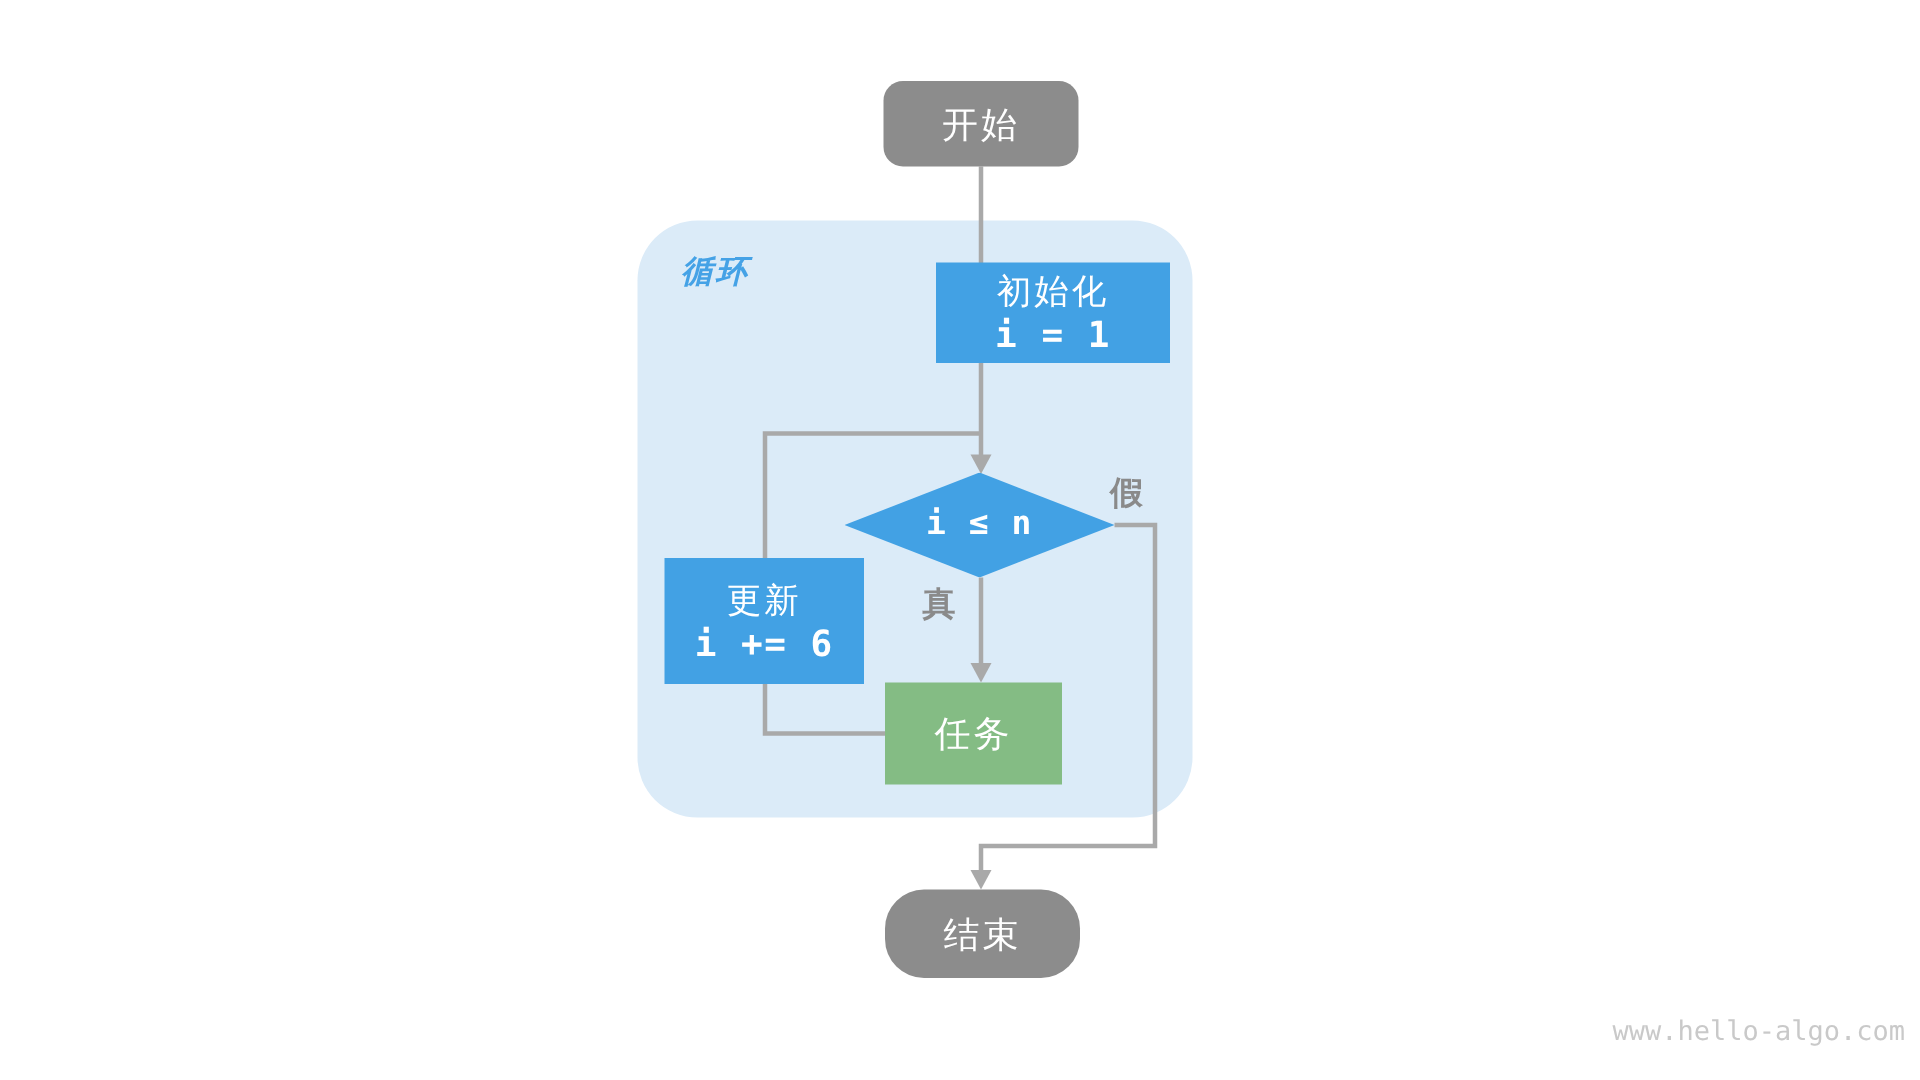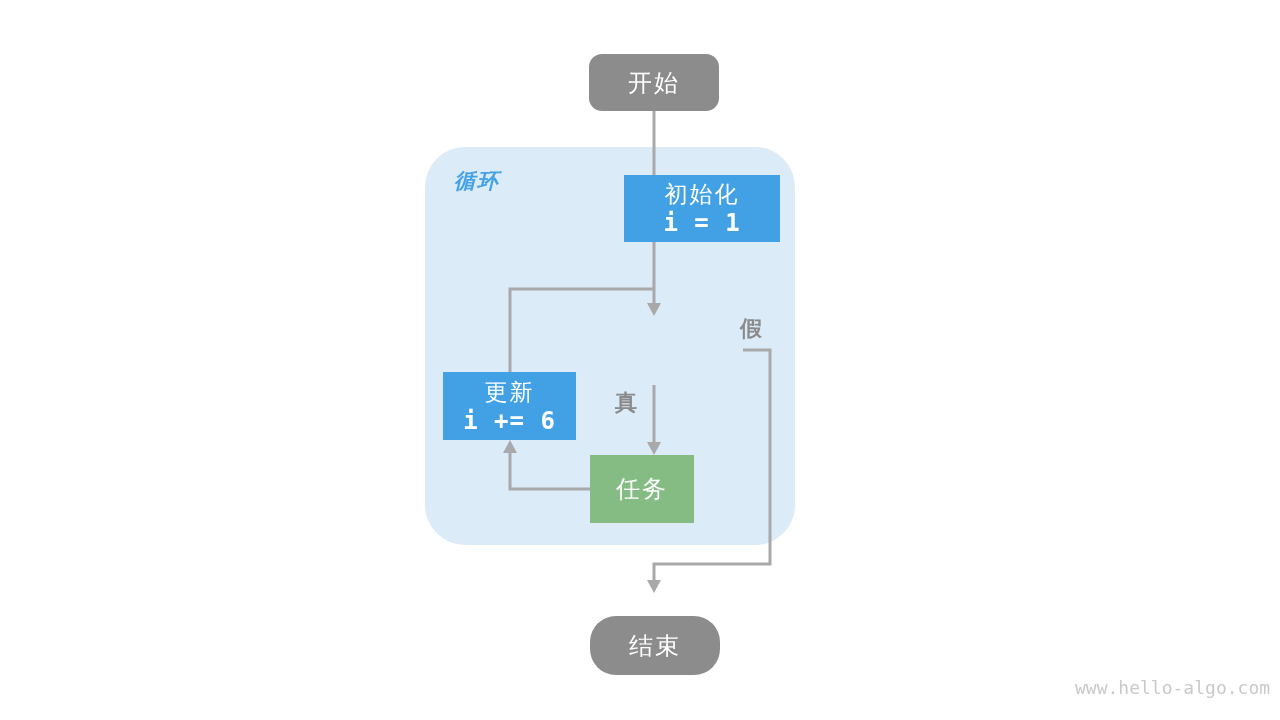--- a/index.html
+++ b/index.html
@@ -70,24 +70,24 @@
     line-height: 28px;
     letter-spacing: 1px;
   }
   .terminal {
     background: var(--node-gray);
     border-radius: 13px;
     font-size: 24px;
     letter-spacing: 2px;
   }
   .node-start { left: 589px; top: 54px;  width: 130px; height: 57px; }
-  .node-end   { left: 590px; top: 616px; width: 130px; height: 59px; border-radius: 26px; }
+  .node-end   { left: 590px; top: 593px; width: 130px; height: 59px; border-radius: 26px; }
   .node-init   { left: 588px; top: 175px; width: 156px; height: 67px; background: var(--node-blue); margin-left: 36px; }
-  .node-update { left: 443px; top: 372px; width: 133px; height: 68px; background: var(--node-blue); }
-  .node-task   { left: 590px; top: 455px; width: 104px; height: 68px; background: var(--node-green); font-size: 24px; letter-spacing: 2px; }
+  .node-update { left: 443px; top: 372px; width: 133px; height: 84px; background: var(--node-blue); }
+  .node-task   { left: 590px; top: 455px; width: 118px; height: 68px; background: var(--node-green); font-size: 24px; letter-spacing: 2px; }
   .node-condition {
     left: 563px; top: 315px;
     width: 180px; height: 70px;
     background: var(--node-blue);
     clip-path: polygon(50% 0, 100% 50%, 50% 100%, 0 50%);
   }
   .node-condition .code { font-size: 22px; }
   .edge-label {
     position: absolute;
     z-index: 3;
@@ -128,20 +128,23 @@
 
   <div class="node terminal node-start">
     <span class="cjk-terminal">开始</span>
   </div>
 
   <div class="node node-init">
     <div class="cjk">初始化</div>
     <div class="code">i = 1</div>
   </div>
 
+  <div class="node node-condition">
+    <span class="code">i ≤ n</span>
+  </div>
 
   <div class="node node-update">
     <div class="cjk">更新</div>
     <div class="code">i += 6</div>
   </div>
 
   <div class="node node-task">
     <span>任务</span>
   </div>
 

